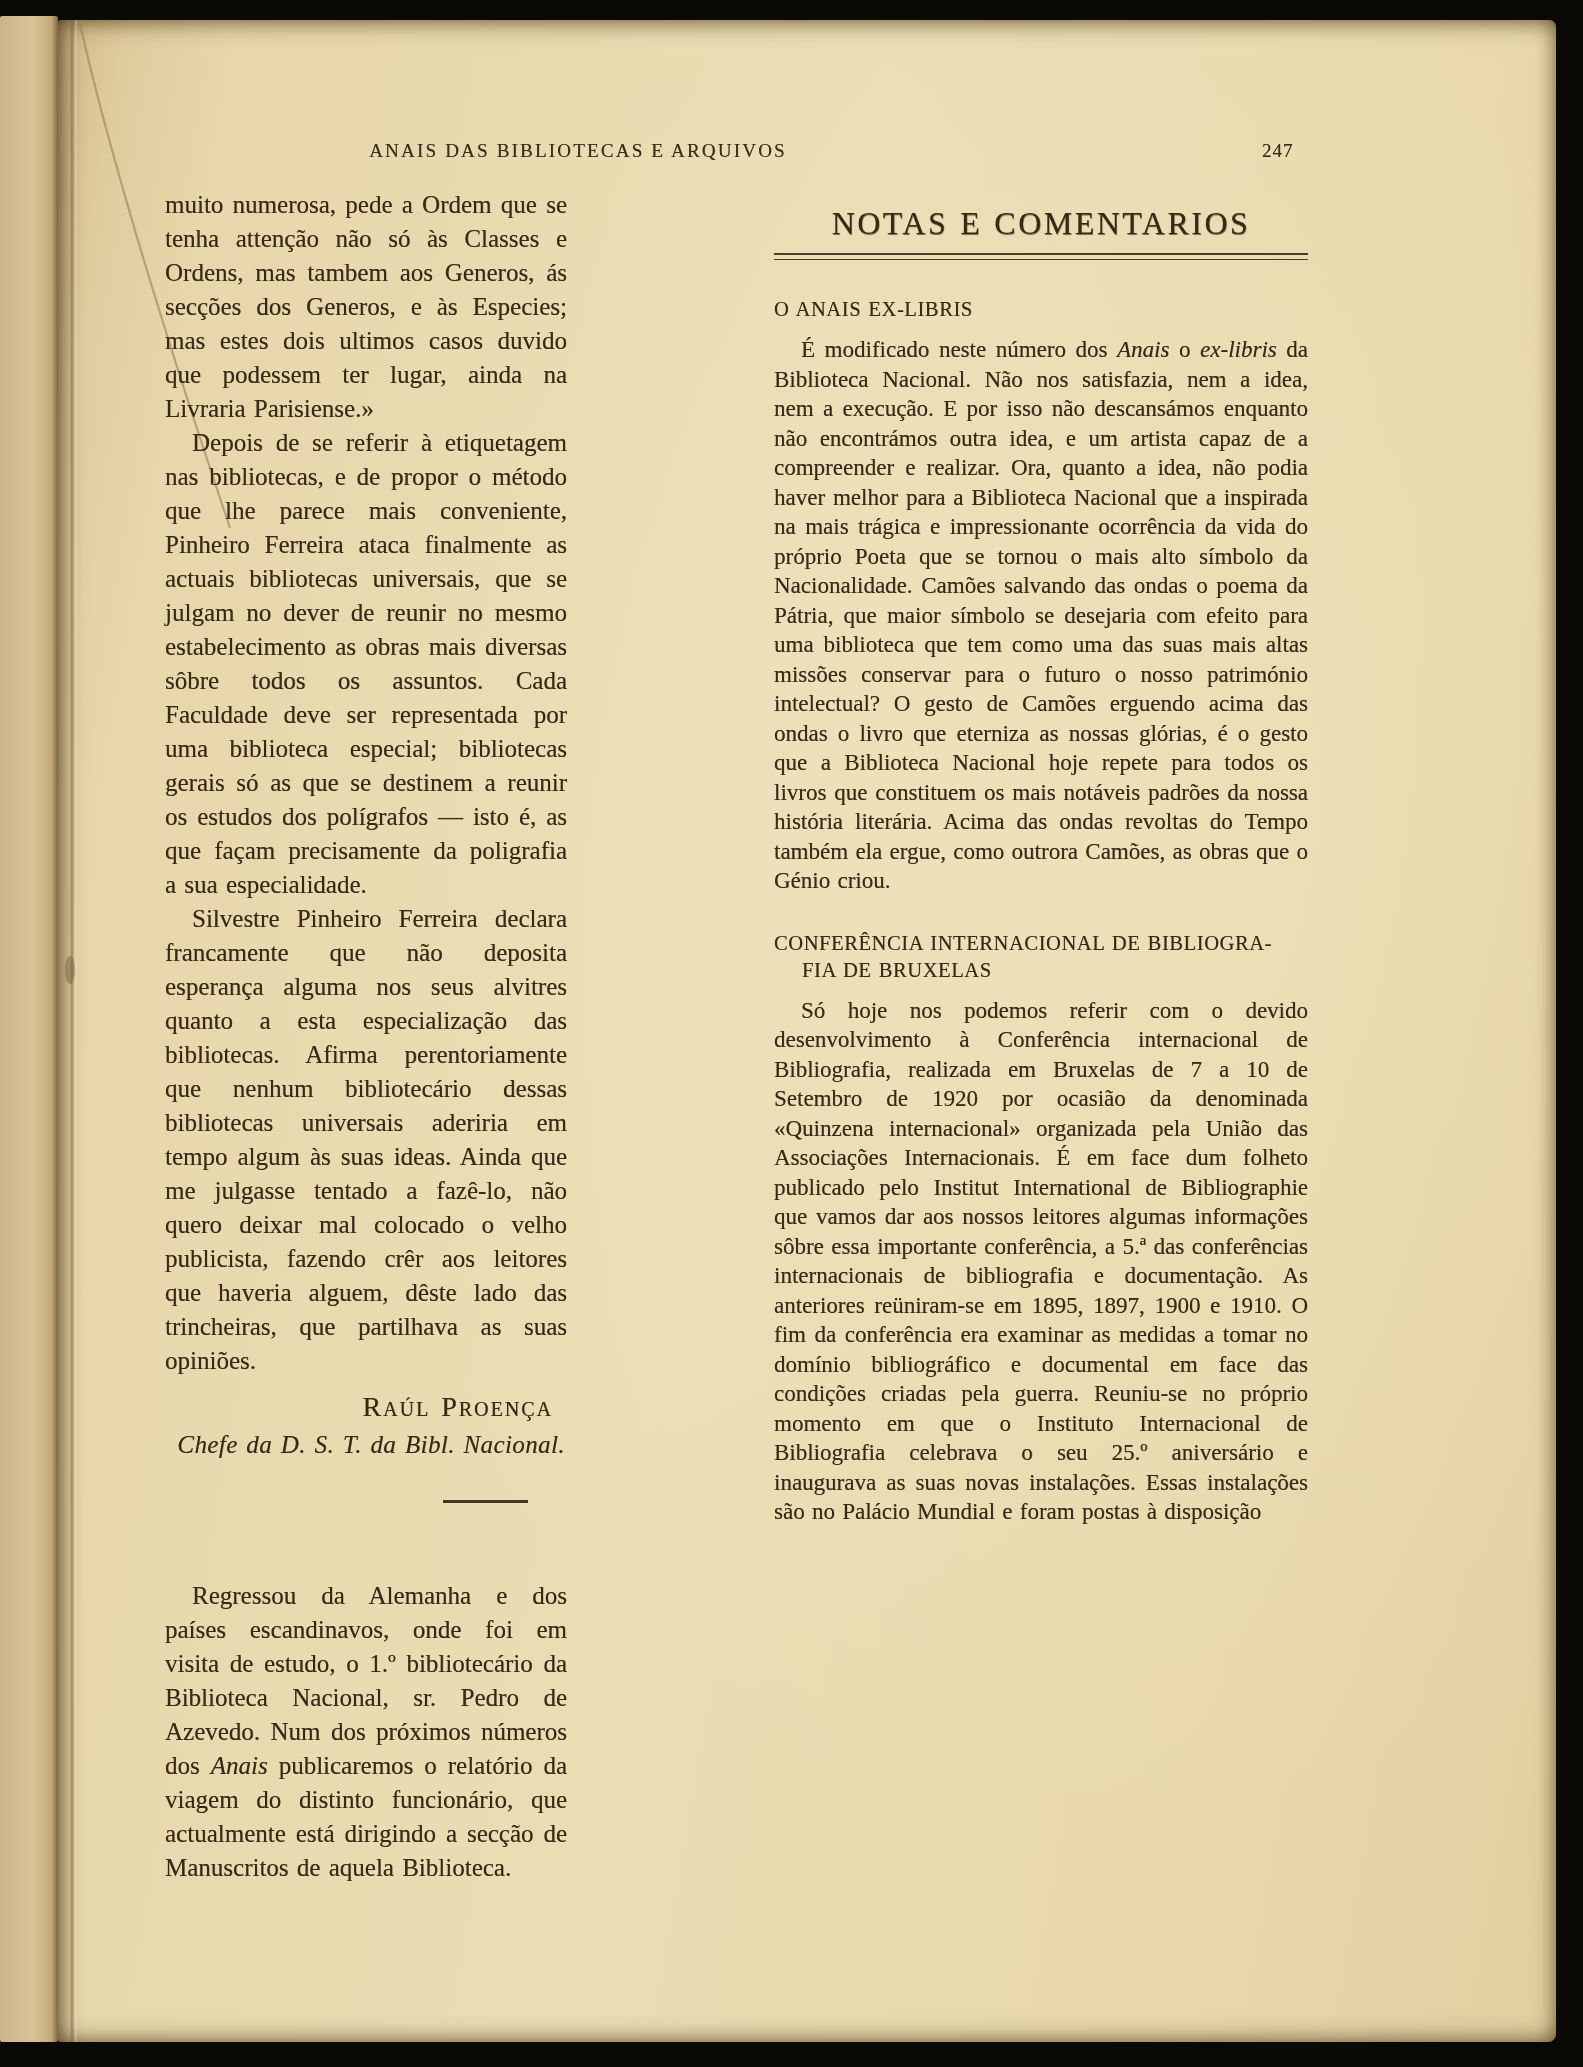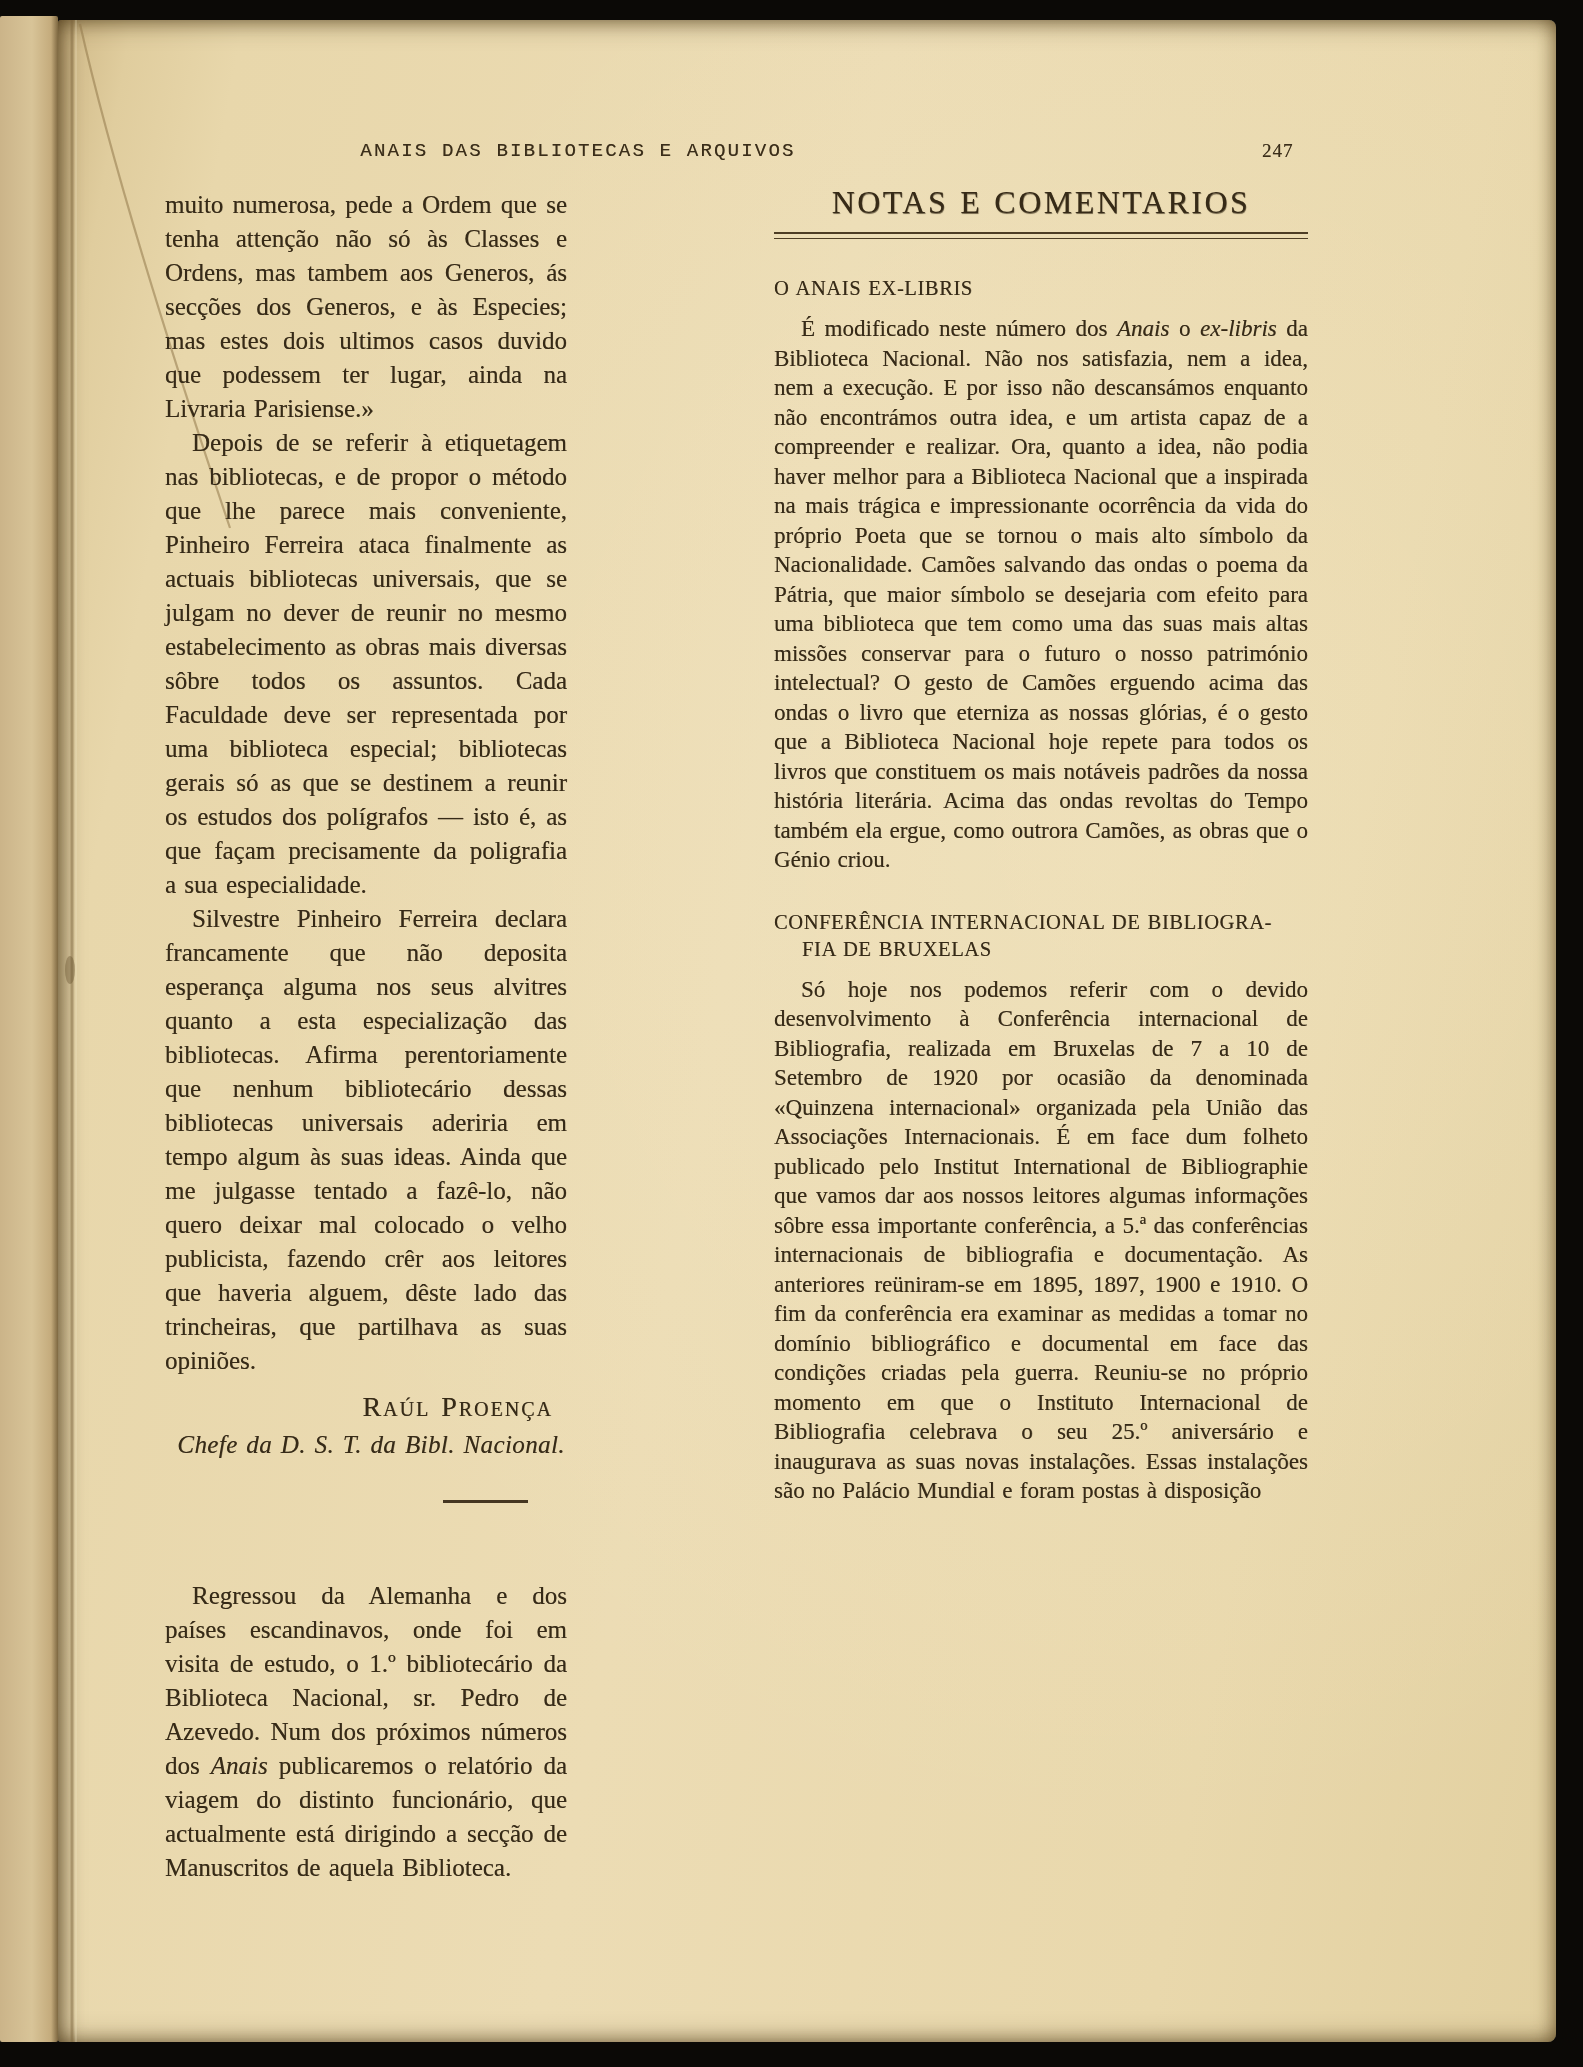--- a/index.html
+++ b/index.html
@@ -32,41 +32,41 @@
   }
   .creases{position:absolute;left:0;top:0;width:100%;height:100%;pointer-events:none;}
 
   .running-head{
     position:absolute;left:250px;top:120px;width:540px;
     text-align:center;
     font-size:19px;letter-spacing:2.2px;
     color:#3a2d19;
     text-shadow:0.3px 0.3px 0.5px rgba(52,40,22,0.55);
     white-space:nowrap;
-    font-family:Liberation Mono, monospace;
   }
   .page-number{
     position:absolute;left:1204px;top:120px;width:80px;
     font-size:19px;letter-spacing:1px;color:#3a2d19;
     text-shadow:0.3px 0.3px 0.5px rgba(52,40,22,0.55);
   }
 
   .col{position:absolute;color:#362a17;text-shadow:0.3px 0.3px 0.45px rgba(52,40,22,0.5);}
   .col-left{left:107px;top:168px;width:402px;font-size:25px;line-height:34px;word-spacing:2px;}
   .col-right{left:716px;top:162px;width:534px;font-size:23px;line-height:29.5px;word-spacing:1.5px;}
 
   p.para{margin:0;text-align:justify;}
   p.indent{text-indent:27px;}
   .it{font-style:italic;}
 
   .notes-title{margin:0 0 0 0;}
   .title-text{
     text-align:center;font-size:32px;letter-spacing:2.5px;line-height:40px;
     text-shadow:0.5px 0.5px 0.7px rgba(52,40,22,0.65);
     white-space:nowrap;
+    margin-top:21px;
   }
   .double-rule{
     margin-top:10px;height:4px;
     border-top:2.5px solid #4d3d24;
     border-bottom:1.5px solid #4d3d24;
   }
 
   .sub-heading{margin:34px 0 12px 0;font-size:20.5px;line-height:27px;letter-spacing:0.6px;}
   .sub-heading .hl{display:block;}
   .sub-heading .hl2{padding-left:28px;}

